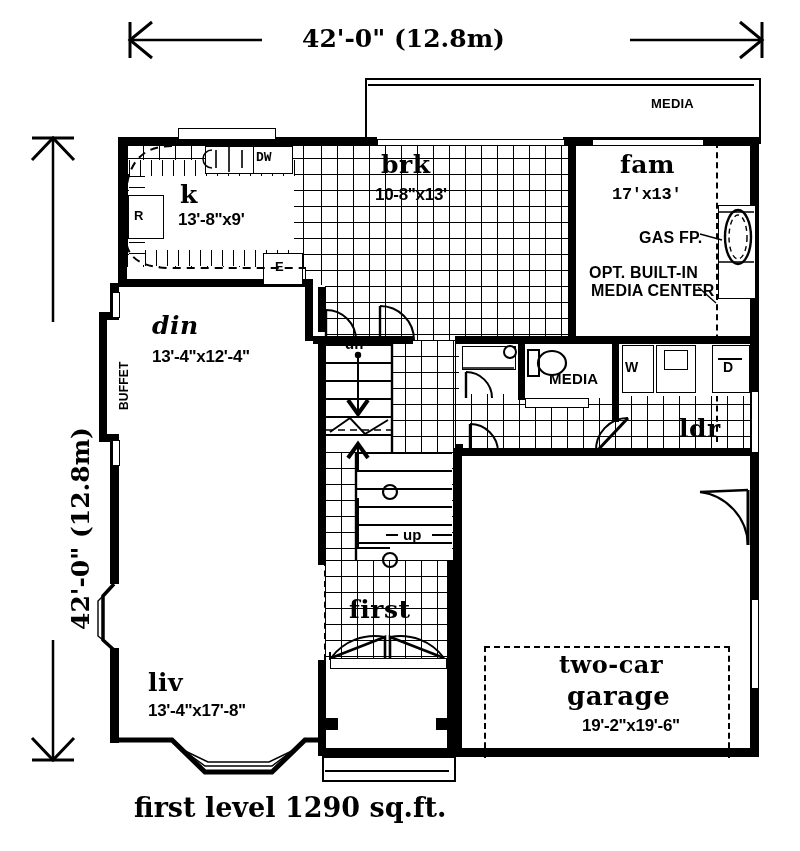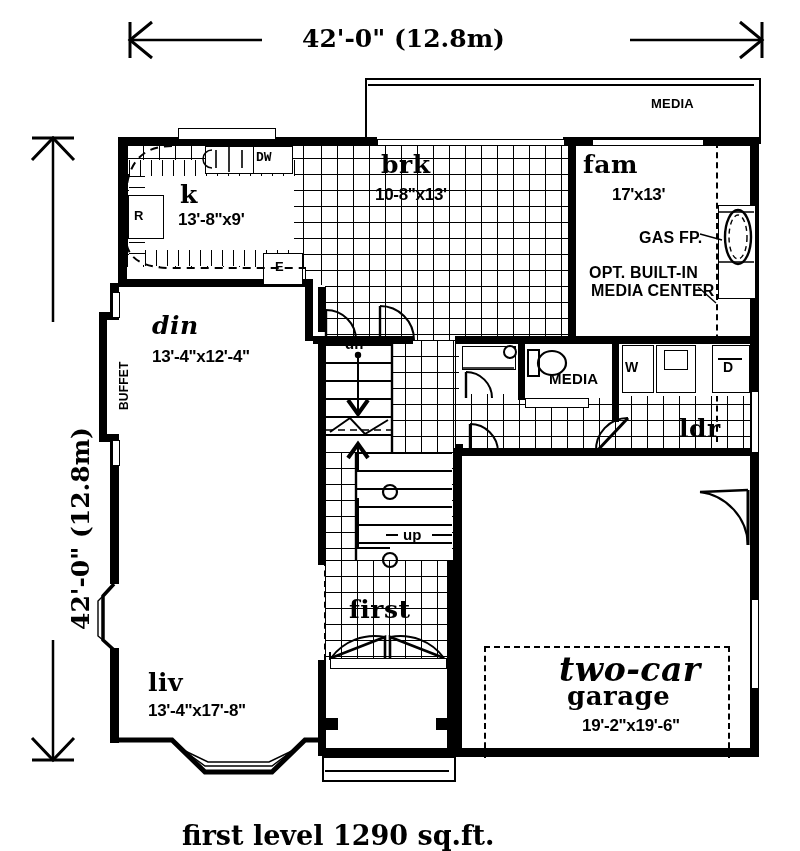--- a/index.html
+++ b/index.html
@@ -201,22 +201,22 @@
   <svg style="left:0;top:0;width:400px;height:400px">
     <path class="ln" d="M172 146 Q128 146 126 195 L126 240 Q128 268 172 268 L305 268" stroke-width="2" stroke-dasharray="8 6"></path>
   </svg>
 
   <div class="lbl room roomname" style="left:180px;top:182px;">k</div>
   <div class="lbl roomdim" style="left:178px;top:211px;">13'-8"x9'</div>
 
   <div class="lbl room roomname" style="left:381px;top:152px;">brk</div>
   <div class="lbl roomdim" style="left:375px;top:186px;">10-8"x13'</div>
 
-  <div class="lbl room roomname" style="left:583px;top:152px;">fam</div>
-  <div class="lbl roomdim" style="left:612px;top:186px;">17'x13'</div>
+  <div class="lbl room roomname" style="left:620px;top:152px;">fam</div>
+  <div class="lbl roomdim" style="left:612px;top:186px;font-family:Liberation Mono, monospace;">17'x13'</div>
 
   <div class="dash-v" style="left:716px;top:142px;height:300px;"></div>
   <div class="boxthin" style="left:718px;top:205px;width:36px;height:92px;"></div>
   <svg style="left:0;top:0;width:800px;height:400px">
     <ellipse class="ln" cx="738" cy="237" rx="13" ry="27" stroke-width="2.4"></ellipse>
     <ellipse class="ln" cx="738" cy="237" rx="9" ry="22" stroke-width="1.4" stroke-dasharray="5 4"></ellipse>
     <path class="ln" d="M718 212 L754 212 M718 262 L754 262" stroke-width="1.6"></path>
   </svg>
   <div class="lbl tinier" style="left:639px;top:230px;">GAS FP.</div>
   <svg style="left:0;top:0;width:800px;height:400px">
@@ -309,19 +309,19 @@
   <div class="white" style="left:619px;top:344px;width:131px;height:52px;"></div>
   <div class="boxthin" style="left:622px;top:345px;width:30px;height:46px;"></div>
   <div class="boxthin" style="left:656px;top:345px;width:38px;height:46px;"></div>
   <div class="boxthin" style="left:712px;top:345px;width:36px;height:46px;"></div>
   <div class="boxthin" style="left:664px;top:350px;width:22px;height:18px;"></div>
   <div class="thin" style="left:718px;top:358px;width:24px;height:1.6px;"></div>
   <div class="lbl appl" style="left:625px;top:360px;">W</div>
   <div class="lbl appl" style="left:723px;top:360px;">D</div>
   <div class="lbl room roomname" style="left:679px;top:416px;">ldr</div>
 
-  <div class="lbl room roomname" style="left:559px;top:653px;font-size:33px;font-style:italic;">two-car</div>
+  <div class="lbl room roomname" style="left:559px;top:653px;font-size:24px;">two-car</div>
   <div class="lbl room roomname" style="left:567px;top:683px;font-size:26px;">garage</div>
   <div class="lbl roomdim" style="left:582px;top:717px;">19'-2"x19'-6"</div>
 
-  <div class="lbl caption" style="left:134px;top:822px;margin-left:48px;">first level 1290 sq.ft.</div>
+  <div class="lbl caption" style="left:134px;top:794px;">first level 1290 sq.ft.</div>
 
 </div>
 
 </body></html>

